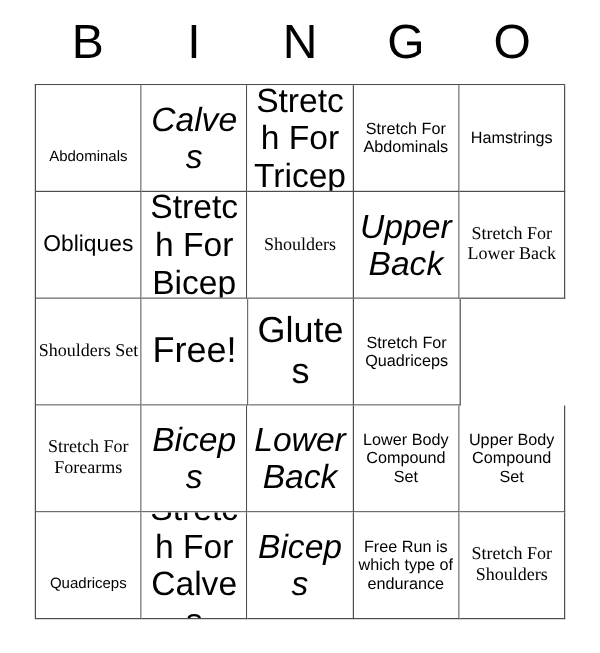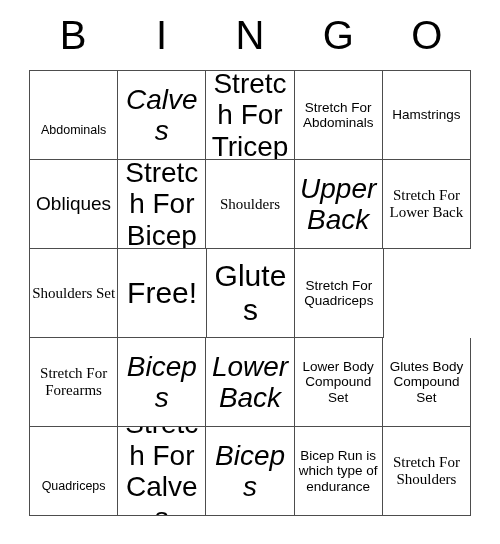--- a/index.html
+++ b/index.html
@@ -155,36 +155,36 @@
       <div class="cell fs-xl">
           <span>Biceps</span>
         </div>
       <div class="cell fs-xl">
           <span>Lower Back</span>
         </div>
       <div class="cell fs-xs">
           <span>Lower Body Compound Set</span>
         </div>
       <div class="cell fs-xs">
-          <span>Glutes Body Compound Set</span>
+          <span>Upper Body Compound Set</span>
         </div>
     </div>
 
     <div class="grid-row">
       <div class="cell fs-xxs">
           <span>Quadriceps</span>
         </div>
       <div class="cell fs-lg">
           <span>Stretch For Calves</span>
         </div>
       <div class="cell fs-xl">
           <span>Biceps</span>
         </div>
       <div class="cell fs-xs">
-          <span>Bicep Run is which type of endurance</span>
+          <span>Free Run is which type of endurance</span>
         </div>
       <div class="cell fs-sm">
           <span>Stretch For Shoulders</span>
         </div>
     </div>
 
   </div>
 </div>
 
 </body></html>

